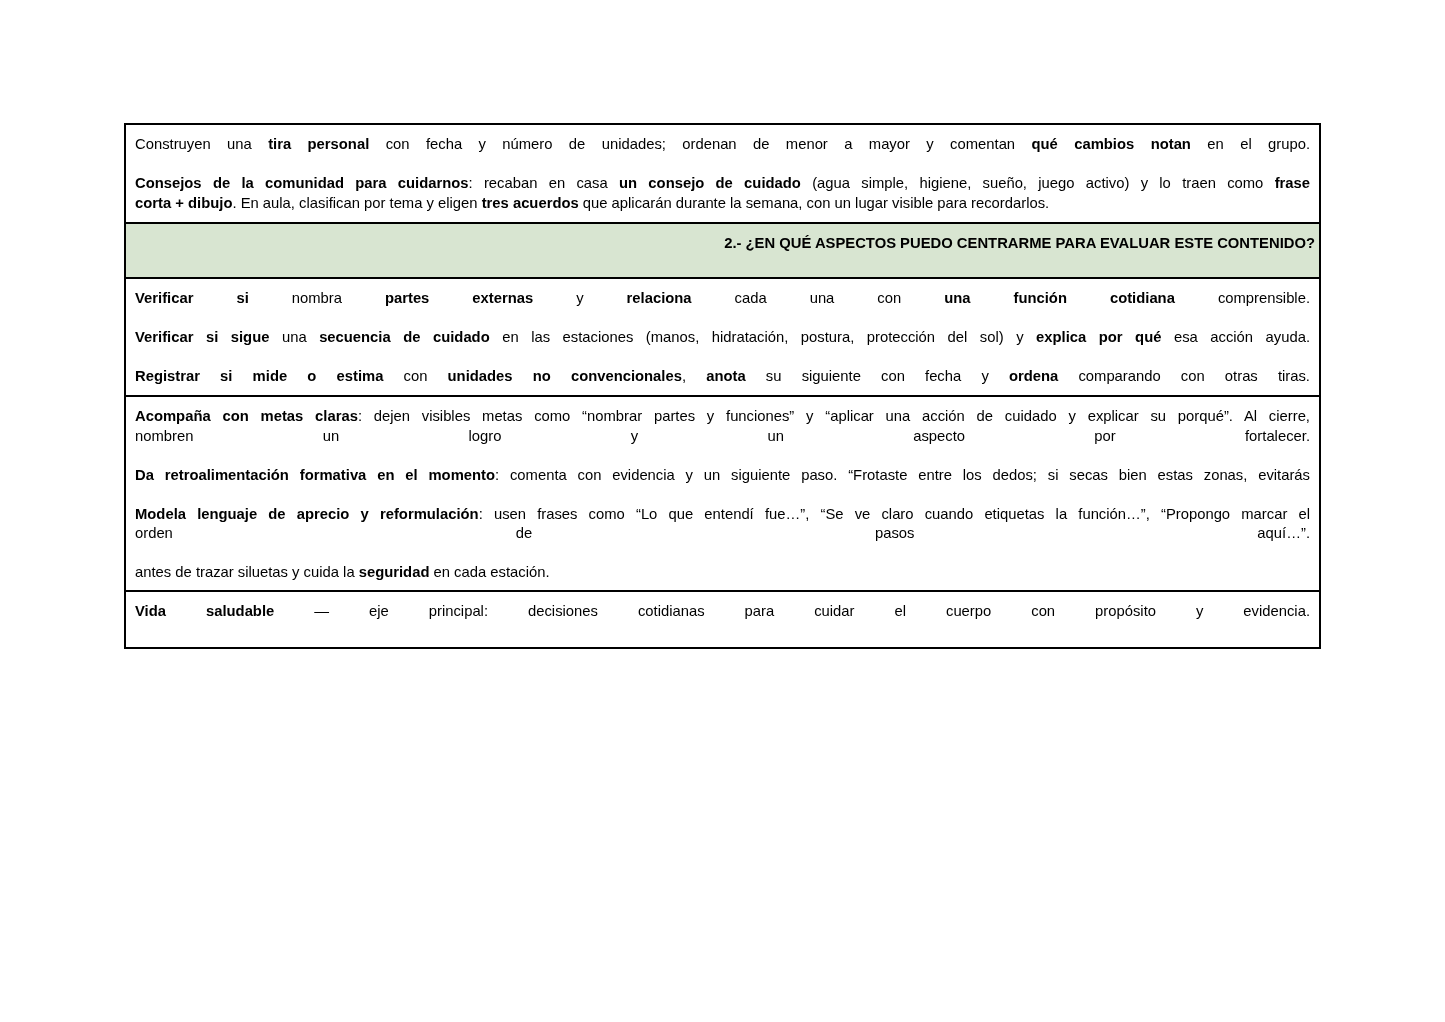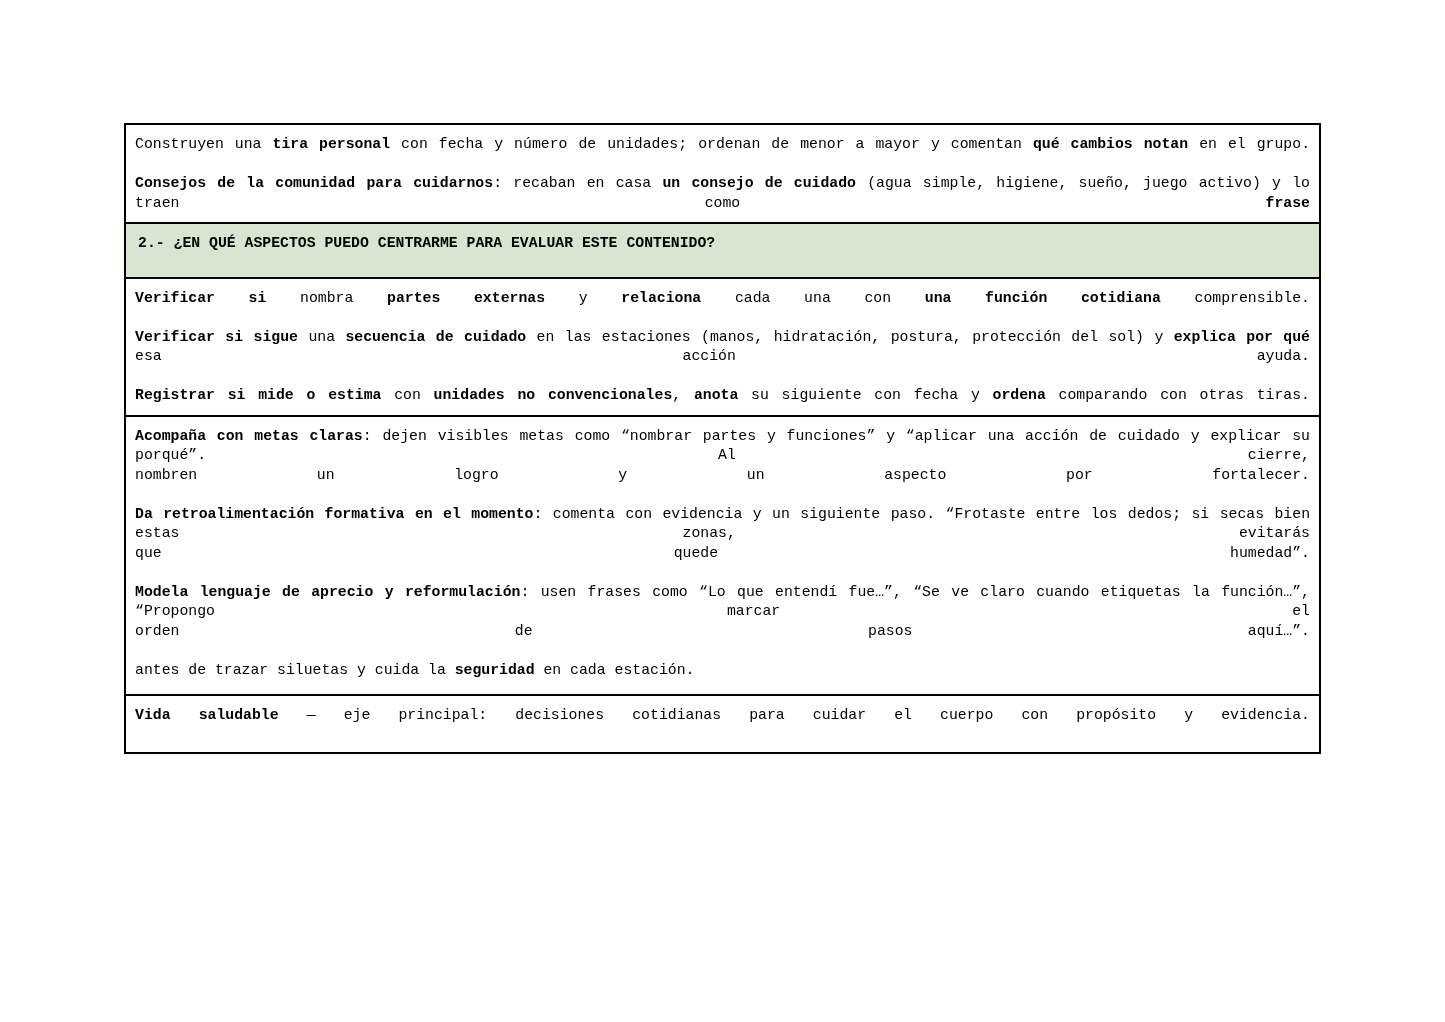--- a/index.html
+++ b/index.html
@@ -15,68 +15,68 @@
     color: #000000;
     -webkit-font-smoothing: antialiased;
   }
   .doc-table {
     position: absolute;
     left: 124px;
     top: 123px;
     width: 1197px;
     box-sizing: border-box;
     border: 2px solid #000000;
-    font-family: Liberation Mono, monospace;
   }
   .row {
     box-sizing: border-box;
   }
   .row + .row {
     border-top: 2px solid #000000;
   }
   .cell-content {
     font-size: 14.8px;
     padding: 10px 9px 8px 9px;
   }
   .cell-content.pad-b9  { padding-bottom: 9px; }
-  .cell-content.pad-b7  { padding-bottom: 14px; }
+  .cell-content.pad-b7  { padding-bottom: 7px; }
   .cell-content.pad-b27 { padding-bottom: 26px; }
   .para {
     line-height: 19.5px;
     margin: 0 0 19.5px 0;
   }
   .para:last-child { margin-bottom: 0; }
   .line {
     text-align: justify;
     overflow: hidden;
   }
   .line.stretch {
     text-align-last: justify;
   }
   .row-header {
     background: var(--header-bg, #d8e5d1);
-    text-align: left;
+    text-align: right;
     font-weight: bold;
     font-size: 14.8px;
     line-height: 19.5px;
     padding: 10px 4px 23px 12px;
   }
   b { font-weight: bold; }
 </style>
 </head>
 <body style="background: rgb(255, 255, 255); color: rgb(0, 0, 0);">
 
 <div class="doc-table">
 
   <div class="row cell-content pad-b9">
       <div class="para">
         <div class="line stretch"><span>Construyen una </span><b>tira personal</b><span> con fecha y número de unidades; ordenan de menor a mayor y comentan </span><b>qué cambios notan</b><span> en el grupo.</span></div>
       </div>
       <div class="para">
         <div class="line stretch"><b>Consejos de la comunidad para cuidarnos</b><span>: recaban en casa </span><b>un consejo de cuidado</b><span> (agua simple, higiene, sueño, juego activo) y lo traen como </span><b>frase</b></div>
+        <div class="line"><b>corta + dibujo</b><span>. En aula, clasifican por tema y eligen </span><b>tres acuerdos</b><span> que aplicarán durante la semana, con un lugar visible para recordarlos.</span></div>
       </div>
     </div>
 
   <div class="row row-header">
     <span>2.- ¿EN QUÉ ASPECTOS PUEDO CENTRARME PARA EVALUAR ESTE CONTENIDO?</span>
   </div>
 
   <div class="row cell-content pad-b9">
       <div class="para">
         <div class="line stretch"><b>Verificar si</b><span> nombra </span><b>partes externas</b><span> y </span><b>relaciona</b><span> cada una con </span><b>una función cotidiana</b><span> comprensible.</span></div>
@@ -90,21 +90,20 @@
     </div>
 
 
   <div class="row cell-content pad-b7">
       <div class="para">
         <div class="line stretch"><b>Acompaña con metas claras</b><span>: dejen visibles metas como “nombrar partes y funciones” y “aplicar una acción de cuidado y explicar su porqué”. Al cierre,</span></div>
         <div class="line stretch"><span>nombren un logro y un aspecto por fortalecer.</span></div>
       </div>
       <div class="para">
         <div class="line stretch"><b>Da retroalimentación formativa en el momento</b><span>: comenta con evidencia y un siguiente paso. “Frotaste entre los dedos; si secas bien estas zonas, evitarás</span></div>
-        <div class="line stretch"><span>que quede humedad”.</span></div>
       </div>
       <div class="para">
         <div class="line stretch"><b>Modela lenguaje de aprecio y reformulación</b><span>: usen frases como “Lo que entendí fue…”, “Se ve claro cuando etiquetas la función…”, “Propongo marcar el</span></div>
         <div class="line stretch"><span>orden de pasos aquí…”.</span></div>
       </div>
       <div class="para">
         <div class="line"><span>antes de trazar siluetas y cuida la </span><b>seguridad</b><span> en cada estación.</span></div>
       </div>
     </div>
 

